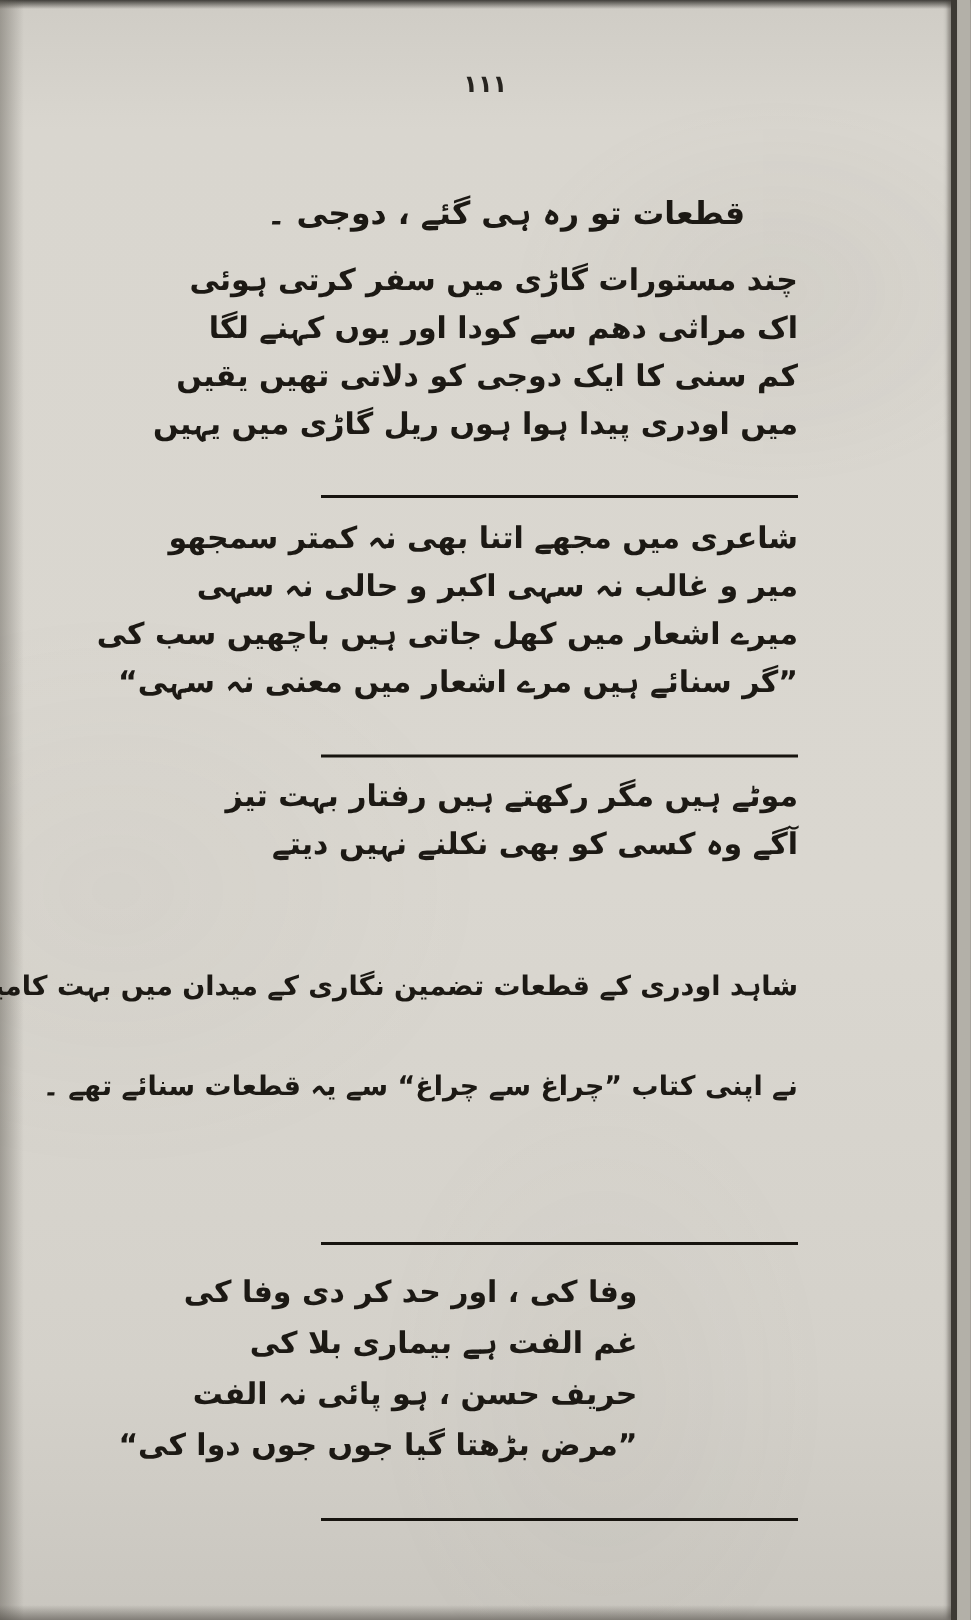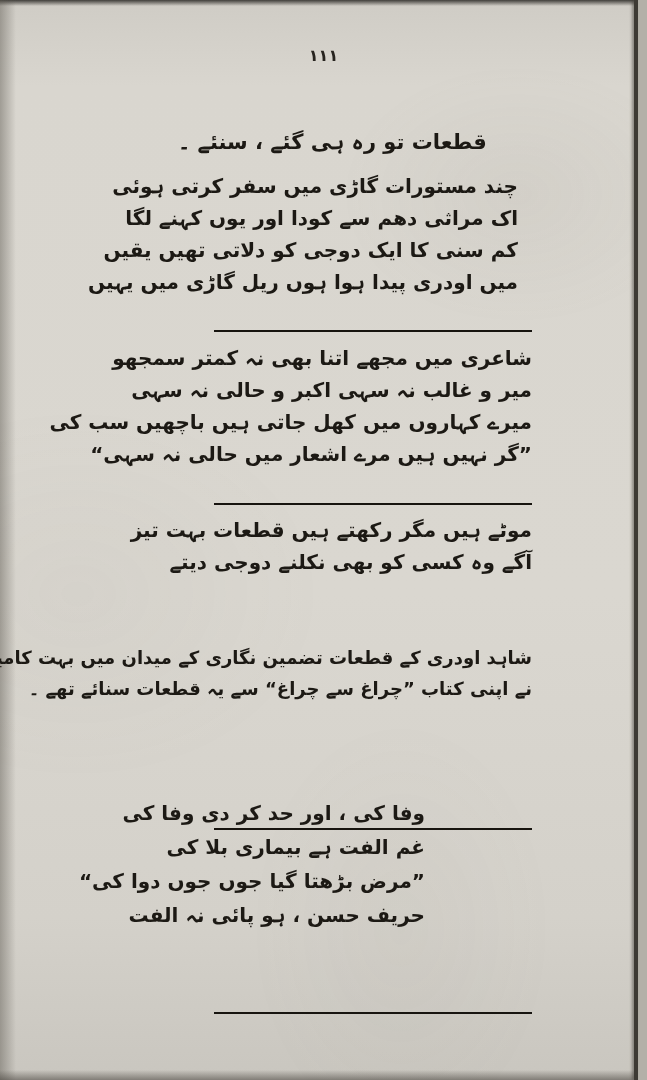--- a/index.html
+++ b/index.html
@@ -33,72 +33,72 @@
   .urdu { direction: rtl; color: #1c1914; font-weight: bold; }
   .page-number {
     position: absolute; top: 46px; left: 0; right: 0;
     text-align: center; font-size: 16px; letter-spacing: 2px; color: #27241f;
   }
   .heading { position: absolute; top: 130px; left: 178px; font-size: 21px; white-space: nowrap; }
   .stanza { position: absolute; text-align: right; font-size: 20px; line-height: 32px; }
   .stanza .line { white-space: nowrap; }
   .prose { position: absolute; top: 642px; left: 45px; right: 115px; font-size: 18px; line-height: 31px; }
   .prose .pline-1 { text-align: right; white-space: nowrap; }
-  .prose .pline-2 { text-align: left; white-space: nowrap; }
+  .prose .pline-2 { text-align: left; white-space: nowrap; margin-top: 36px; }
   .rule { position: absolute; left: 214px; width: 318px; height: 2px; background: #17140f; }
 </style>
 </head>
 <body>
 
 <div class="page">
 
   <div class="texture"></div>
   <div class="edge-top"></div>
   <div class="edge-left"></div>
   <div class="edge-bottom"></div>
   <div class="edge-right-outer"></div>
   <div class="edge-right-line"></div>
 
   <div class="page-number urdu">۱۱۱</div>
 
-  <div class="heading urdu">قطعات تو رہ ہی گئے ، سنئے ۔</div>
+  <div class="heading urdu">قطعات تو رہ ہی گئے ، دوجی ۔</div>
 
-  <div class="stanza urdu" style="top:170px; right:129px;">
+  <div class="stanza urdu" style="top:170px; right:115px;">
     <div class="line">چند مستورات گاڑی میں سفر کرتی ہوئی</div>
     <div class="line">اک مراثی دھم سے کودا اور یوں کہنے لگا</div>
     <div class="line">کم سنی کا ایک دوجی کو دلاتی تھیں یقیں</div>
     <div class="line">میں اودری پیدا ہوا ہوں ریل گاڑی میں یہیں</div>
   </div>
 
   <div class="rule" style="top:330px;"></div>
 
   <div class="stanza urdu" style="top:342px; right:115px;margin-left:35px;">
     <div class="line">شاعری میں مجھے اتنا بھی نہ کمتر سمجھو</div>
     <div class="line">میر و غالب نہ سہی اکبر و حالی نہ سہی</div>
-    <div class="line">میرے کہاروں میں کھل جاتی ہیں باچھیں سب کی</div>
-    <div class="line">”گر نہیں ہیں مرے اشعار میں حالی نہ سہی“</div>
+    <div class="line">میرے اشعار میں کھل جاتی ہیں باچھیں سب کی</div>
+    <div class="line">”گر سنائے ہیں مرے اشعار میں معنی نہ سہی“</div>
   </div>
 
   <div class="rule" style="top:503px;"></div>
 
   <div class="stanza urdu" style="top:514px; right:115px;">
-    <div class="line">موٹے ہیں مگر رکھتے ہیں قطعات بہت تیز</div>
-    <div class="line">آگے وہ کسی کو بھی نکلنے دوجی دیتے</div>
+    <div class="line">موٹے ہیں مگر رکھتے ہیں رفتار بہت تیز</div>
+    <div class="line">آگے وہ کسی کو بھی نکلنے نہیں دیتے</div>
   </div>
 
   <div class="prose urdu">
     <div class="pline-1">شاہد اودری کے قطعات تضمین نگاری کے میدان میں بہت کامیاب تجربے ہیں ۔ ملاحظہ کیجیے ، اس</div>
     <div class="pline-2">نے اپنی کتاب ”چراغ سے چراغ“ سے یہ قطعات سنائے تھے ۔</div>
   </div>
 
 
   <div class="rule" style="top:828px;"></div>
 
-  <div class="stanza urdu" style="top:796px; right:222px; line-height:34px;">
+  <div class="stanza urdu" style="top:844px; right:222px; line-height:34px;">
     <div class="line">وفا کی ، اور حد کر دی وفا کی</div>
     <div class="line">غم الفت ہے بیماری بلا کی</div>
+    <div class="line">حریف حسن ، ہو پائی نہ الفت</div>
     <div class="line">”مرض بڑھتا گیا جوں جوں دوا کی“</div>
-    <div class="line">حریف حسن ، ہو پائی نہ الفت</div>
   </div>
 
   <div class="rule" style="top:1012px;"></div>
 
 </div>
 
 </body></html>

